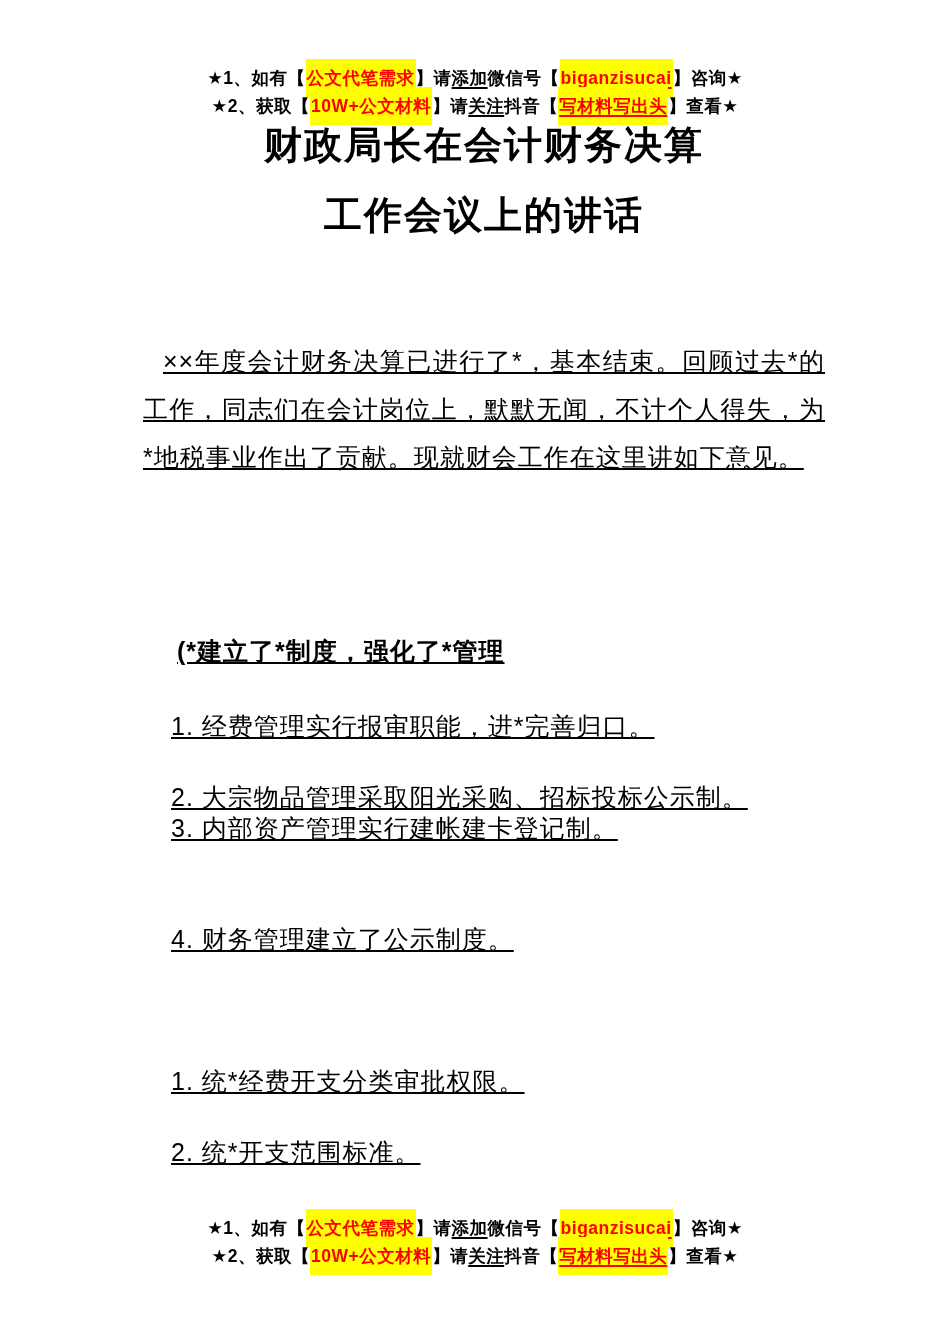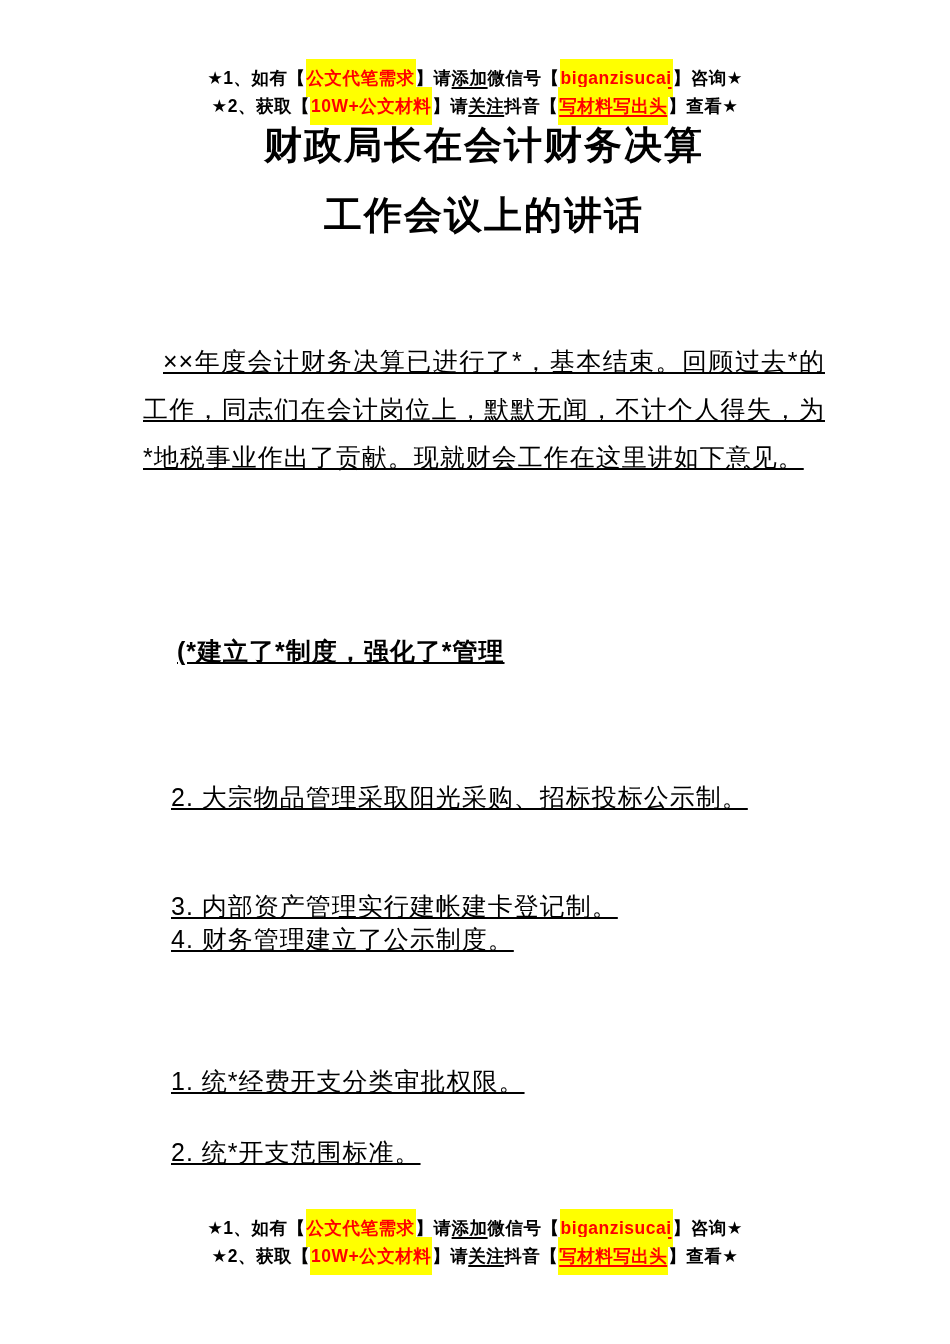--- a/index.html
+++ b/index.html
@@ -63,21 +63,21 @@
     text-decoration: underline;
   }
   .intro    { top: 337px; text-indent: 20px; }
   .heading  { top: 566px; text-indent: 40px; }
   .sub      { font-weight: 700; text-indent: 34px; }
   .sub1     { top: 627px; }
   .sub2     { top: 986px; }
   .item     { text-indent: 28px; }
   .item-a1  { top: 702px; }
   .item-a2  { top: 773px; }
-  .item-a3  { top: 882px; }
+  .item-a3  { top: 804px; }
   .item-a4  { top: 915px; }
   .item-b1  { top: 1057px; }
   .item-b2  { top: 1128px; }
 </style>
 </head>
 <body>
 
 <div class="page">
 
   <div class="promo promo-top">
@@ -88,20 +88,21 @@
   <h1 class="title">
     <span class="title-line">财政局长在会计财务决算</span>
     <span class="title-line">工作会议上的讲话</span>
   </h1>
 
   <p class="para intro">××年度会计财务决算已进行了*，基本结束。回顾过去*的工作，同志们在会计岗位上，默默无闻，不计个人得失，为*地税事业作出了贡献。现就财会工作在这里讲如下意见。</p>
 
 
   <p class="para sub sub1">(*建立了*制度，强化了*管理</p>
 
+  <p class="para item item-a1">1. 经费管理实行报审职能，进*完善归口。</p>
   <p class="para item item-a2">2. 大宗物品管理采取阳光采购、招标投标公示制。</p>
   <p class="para item item-a3">3. 内部资产管理实行建帐建卡登记制。</p>
   <p class="para item item-a4">4. 财务管理建立了公示制度。</p>
 
 
   <p class="para item item-b1">1. 统*经费开支分类审批权限。</p>
   <p class="para item item-b2">2. 统*开支范围标准。</p>
 
   <div class="promo promo-bottom">
     <div class="promo-line"><span>★1、如有【</span><span class="hl red" style="background: rgb(255, 255, 0); color: rgb(255, 0, 0);">公文代笔需求</span><span>】请</span><span class="u">添加</span><span>微信号【</span><span class="hl red u" style="background: rgb(255, 255, 0); color: rgb(255, 0, 0);">biganzisucai</span><span>】咨询★</span></div>

